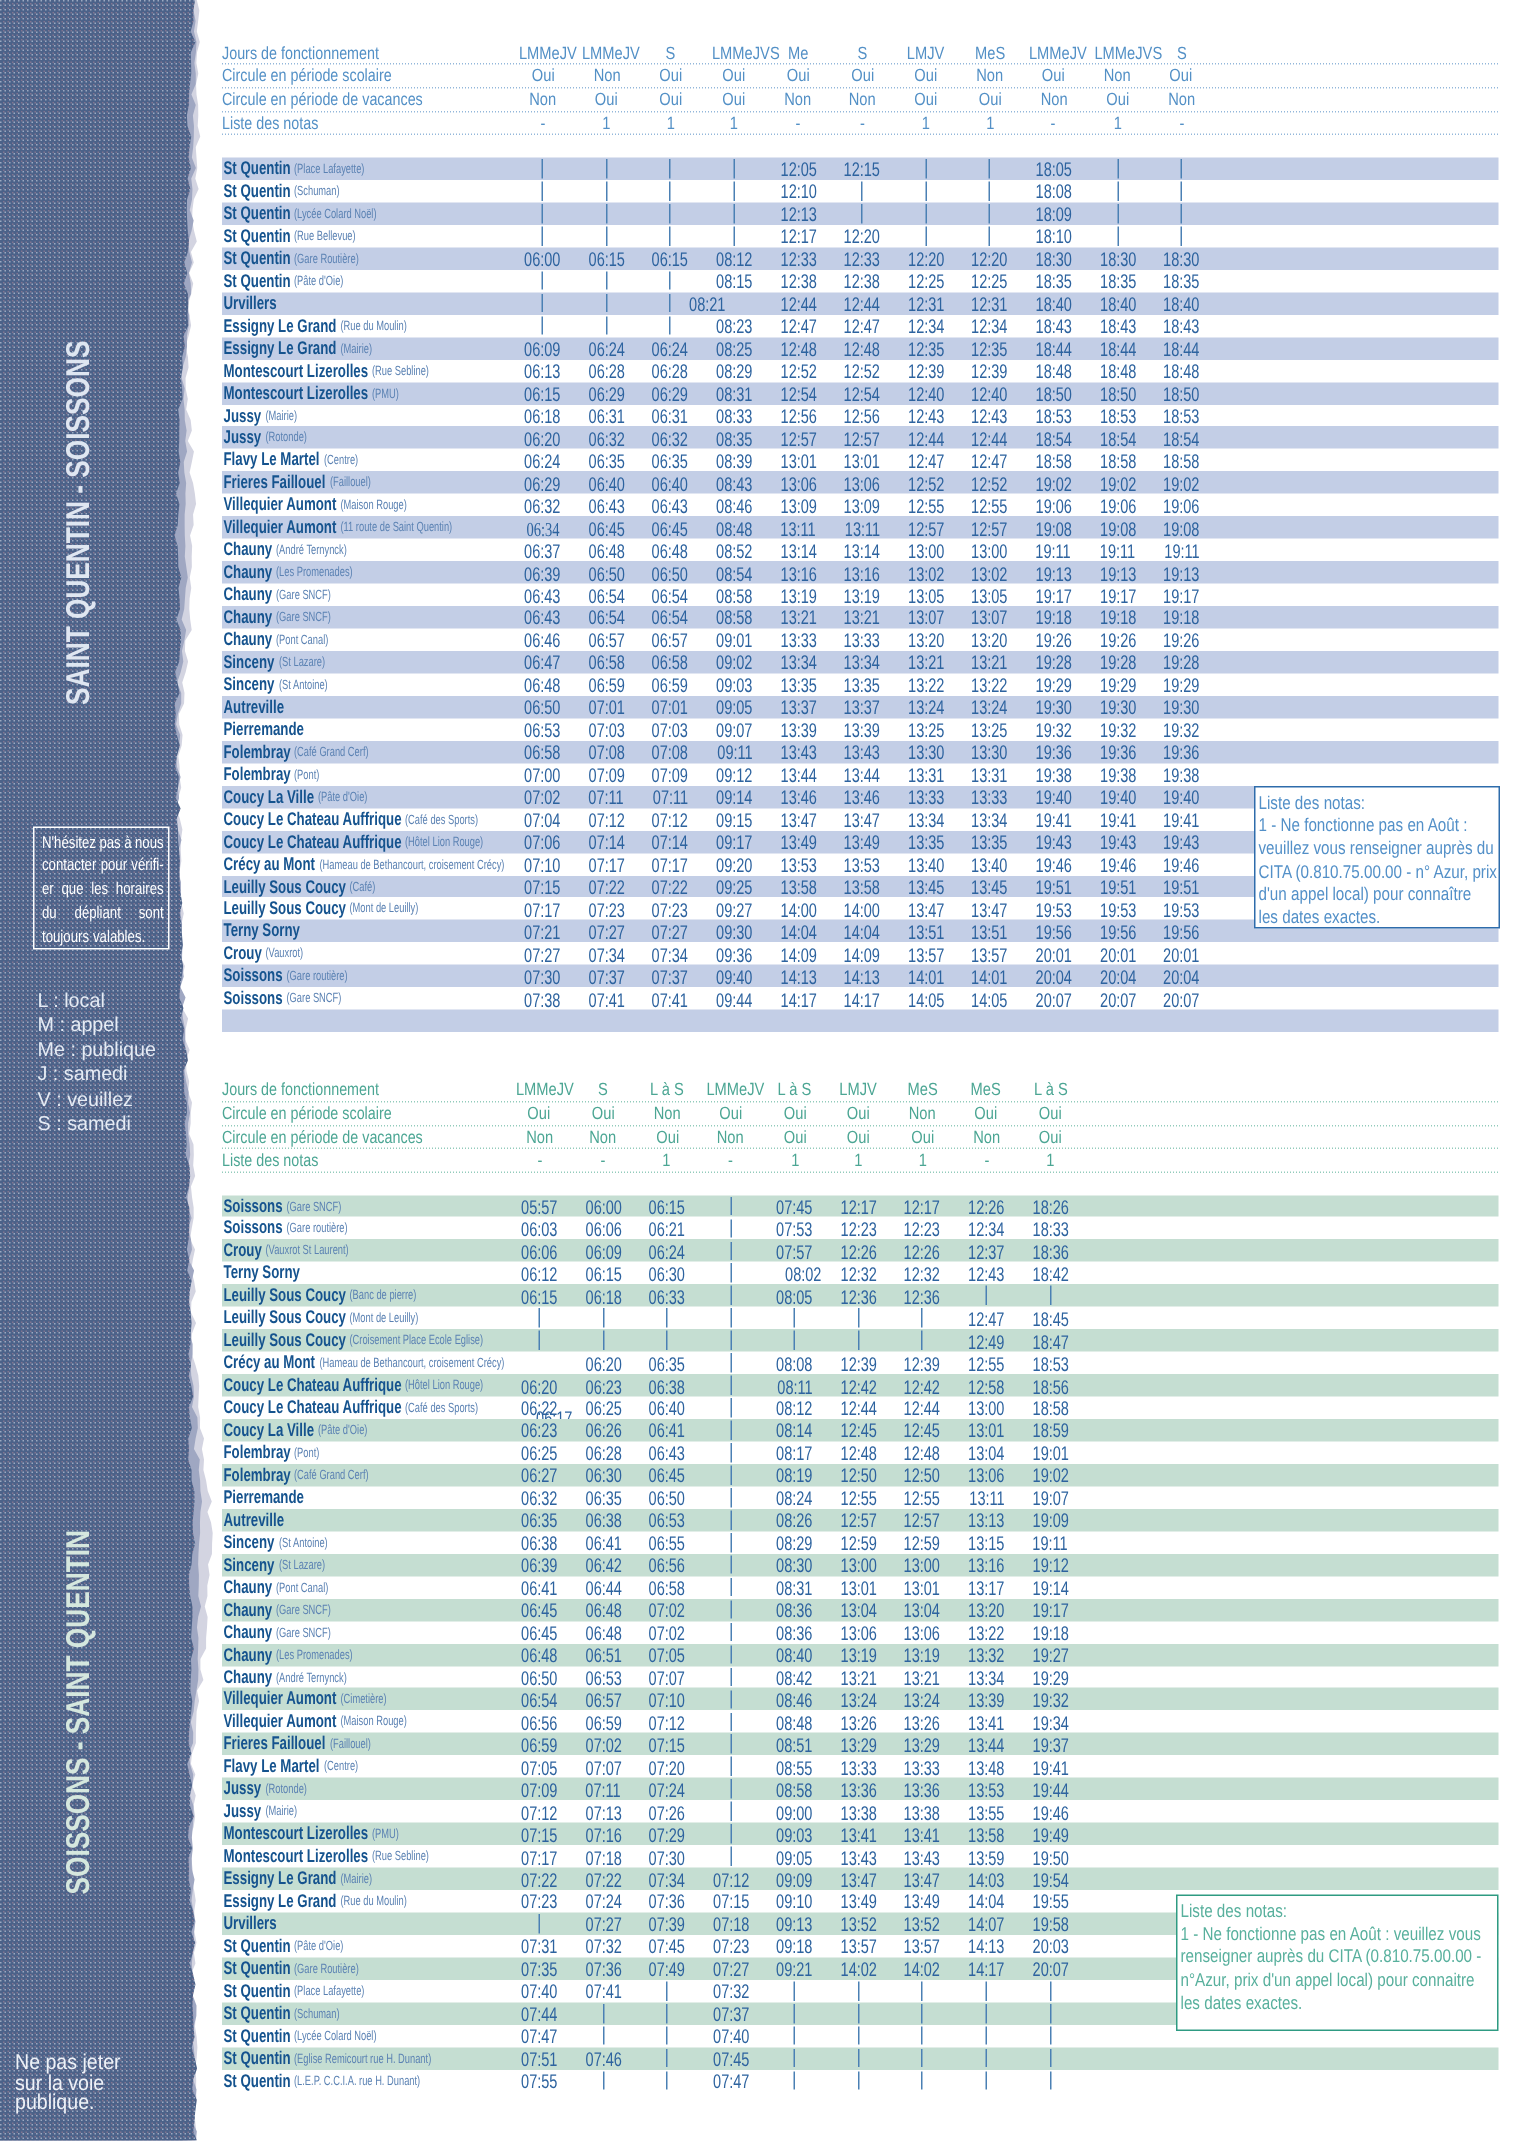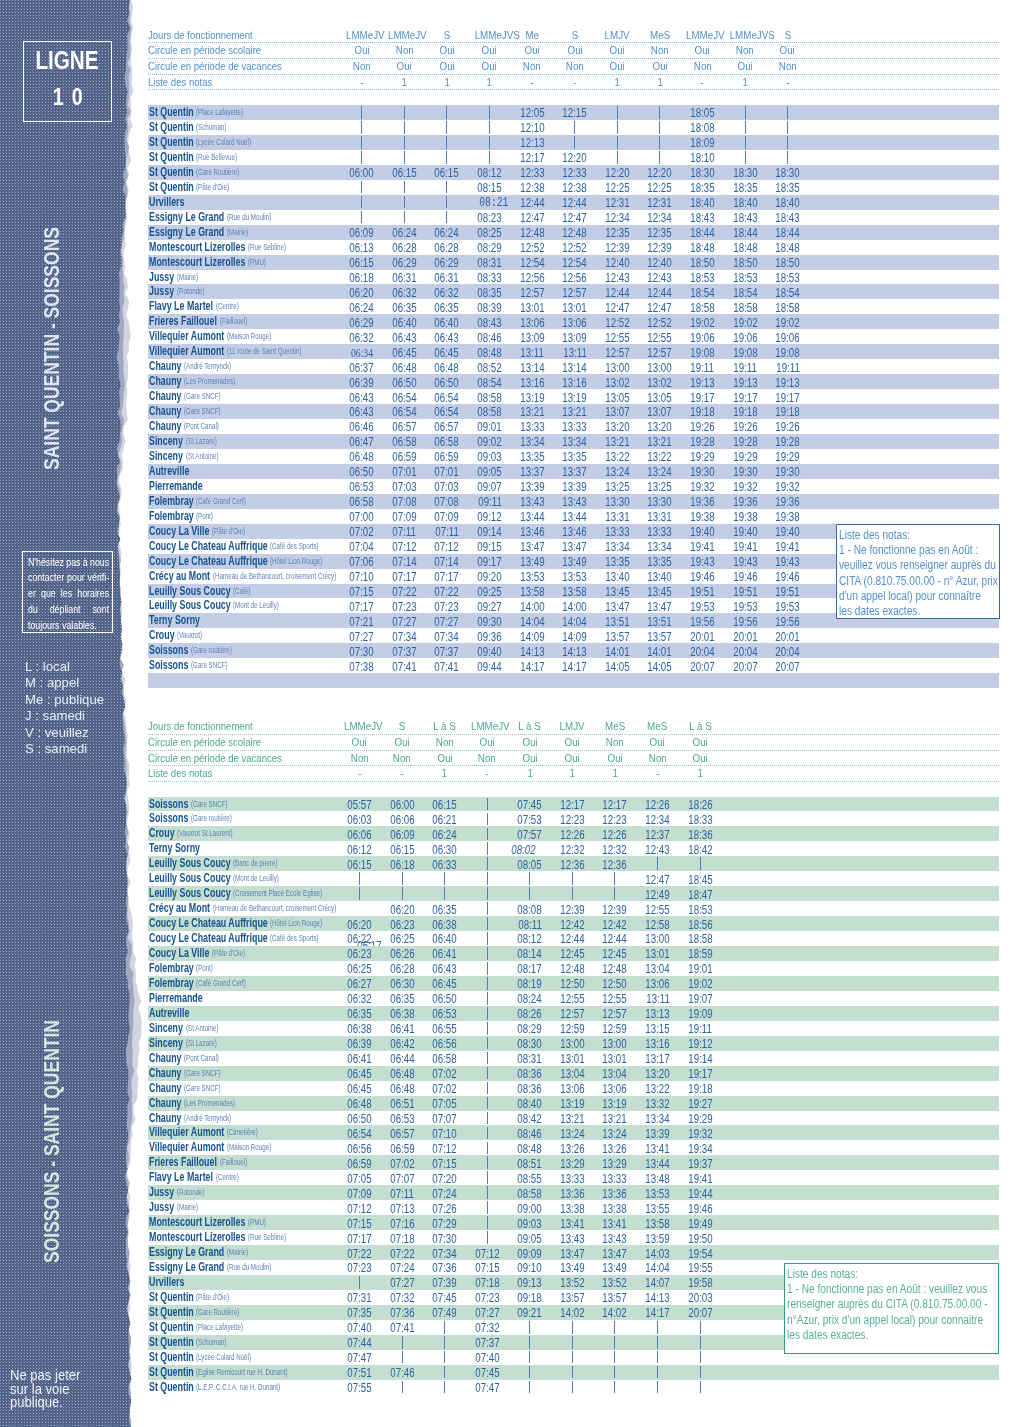--- a/index.html
+++ b/index.html
@@ -85,24 +85,20 @@
           <rect x="2" y="5" width="1" height="1" fill="#b08496" opacity="0.52"></rect>
           <rect x="5" y="5" width="1" height="1" fill="#b08496" opacity="0.52"></rect>
         </pattern>
       </defs>
       <path id="shadowpath" d="M 0,-4 L 131.2,0 L 132.9,7 L 132.1,14 L 131.2,21 L 133.2,28 L 131.3,35 L 130.9,42 L 132.2,49 L 130.7,56 L 131.0,63 L 132.1,70 L 132.2,77 L 131.8,84 L 133.5,91 L 130.5,98 L 131.0,105 L 131.5,112 L 130.2,119 L 132.4,126 L 129.2,133 L 128.3,140 L 128.1,147 L 129.4,154 L 131.2,161 L 127.3,168 L 129.2,175 L 126.1,182 L 128.8,189 L 127.4,196 L 125.4,203 L 126.3,210 L 127.4,217 L 125.7,224 L 123.7,231 L 125.3,238 L 125.7,245 L 123.7,252 L 123.8,259 L 125.2,266 L 124.1,273 L 127.1,280 L 127.9,287 L 125.2,294 L 129.3,301 L 127.9,308 L 126.4,315 L 128.7,322 L 129.9,329 L 130.7,336 L 128.7,343 L 129.1,350 L 126.7,357 L 128.1,364 L 127.8,371 L 127.9,378 L 126.5,385 L 127.5,392 L 126.4,399 L 126.2,406 L 126.8,413 L 127.8,420 L 123.5,427 L 123.3,434 L 125.4,441 L 123.8,448 L 121.5,455 L 123.0,462 L 122.7,469 L 119.3,476 L 119.5,483 L 121.7,490 L 121.1,497 L 118.9,504 L 119.7,511 L 119.7,518 L 120.8,525 L 118.8,532 L 117.7,539 L 119.9,546 L 121.6,553 L 120.6,560 L 120.5,567 L 120.9,574 L 119.7,581 L 120.3,588 L 119.2,595 L 120.9,602 L 122.5,609 L 121.0,616 L 120.6,623 L 120.3,630 L 120.0,637 L 123.2,644 L 121.8,651 L 120.2,658 L 122.0,665 L 121.5,672 L 125.4,679 L 123.8,686 L 123.4,693 L 126.4,700 L 124.0,707 L 124.3,714 L 126.1,721 L 125.4,728 L 128.0,735 L 127.1,742 L 127.1,749 L 126.1,756 L 129.0,763 L 129.2,770 L 128.8,777 L 130.1,784 L 127.3,791 L 128.0,798 L 129.1,805 L 129.1,812 L 127.8,819 L 126.7,826 L 130.0,833 L 128.5,840 L 127.5,847 L 129.4,854 L 130.5,861 L 127.6,868 L 127.3,875 L 130.7,882 L 128.0,889 L 127.6,896 L 128.0,903 L 130.3,910 L 132.2,917 L 132.8,924 L 132.4,931 L 132.1,938 L 133.4,945 L 133.3,952 L 136.0,959 L 134.6,966 L 136.0,973 L 135.6,980 L 137.4,987 L 138.5,994 L 141.2,1001 L 138.3,1008 L 140.7,1015 L 141.8,1022 L 141.4,1029 L 141.3,1036 L 138.7,1043 L 139.7,1050 L 138.2,1057 L 138.3,1064 L 136.5,1071 L 138.4,1078 L 138.0,1085 L 137.4,1092 L 137.4,1099 L 133.6,1106 L 133.6,1113 L 135.6,1120 L 131.4,1127 L 132.7,1134 L 131.1,1141 L 130.8,1148 L 130.6,1155 L 130.6,1162 L 128.0,1169 L 127.3,1176 L 130.2,1183 L 128.0,1190 L 130.5,1197 L 129.0,1204 L 130.1,1211 L 129.1,1218 L 126.4,1225 L 128.4,1232 L 127.6,1239 L 128.4,1246 L 127.8,1253 L 129.4,1260 L 130.5,1267 L 129.5,1274 L 129.7,1281 L 129.6,1288 L 131.0,1295 L 129.3,1302 L 130.3,1309 L 127.4,1316 L 128.4,1323 L 128.3,1330 L 128.4,1337 L 130.5,1344 L 130.0,1351 L 131.1,1358 L 131.6,1365 L 131.1,1372 L 130.3,1379 L 130.8,1386 L 130.7,1393 L 131.0,1400 L 129.7,1407 L 130.1,1414 L 130.9,1421 L 131.2,1427 L 0,1431 Z" fill="#d3d4e1"></path>
       <path id="shadowpath2" d="M 0,-4 L 129.4,0 L 129.0,7 L 130.4,14 L 129.3,21 L 131.0,28 L 130.6,35 L 129.6,42 L 130.5,49 L 130.5,56 L 127.6,63 L 130.5,70 L 128.6,77 L 129.3,84 L 129.2,91 L 128.8,98 L 127.9,105 L 130.6,112 L 127.5,119 L 128.3,126 L 128.0,133 L 126.5,140 L 129.1,147 L 127.7,154 L 125.6,161 L 126.3,168 L 128.0,175 L 125.9,182 L 127.2,189 L 127.4,196 L 123.7,203 L 126.1,210 L 125.8,217 L 124.6,224 L 124.7,231 L 123.8,238 L 121.7,245 L 121.1,252 L 123.1,259 L 122.3,266 L 123.1,273 L 123.2,280 L 124.4,287 L 123.5,294 L 124.7,301 L 122.5,308 L 122.9,315 L 124.1,322 L 123.6,329 L 123.8,336 L 123.1,343 L 123.1,350 L 123.2,357 L 123.6,364 L 123.2,371 L 124.2,378 L 125.2,385 L 123.8,392 L 123.3,399 L 122.8,406 L 121.1,413 L 124.1,420 L 122.9,427 L 121.3,434 L 122.2,441 L 120.5,448 L 118.1,455 L 120.8,462 L 120.8,469 L 118.6,476 L 117.4,483 L 120.1,490 L 119.5,497 L 117.7,504 L 117.9,511 L 120.4,518 L 118.6,525 L 119.4,532 L 117.4,539 L 118.2,546 L 118.5,553 L 121.0,560 L 119.0,567 L 120.0,574 L 118.5,581 L 120.6,588 L 120.6,595 L 120.9,602 L 120.4,609 L 121.4,616 L 120.6,623 L 121.6,630 L 121.4,637 L 121.3,644 L 122.5,651 L 120.2,658 L 123.7,665 L 121.3,672 L 122.0,679 L 123.3,686 L 123.5,693 L 123.5,700 L 123.8,707 L 123.0,714 L 124.1,721 L 125.8,728 L 125.4,735 L 126.7,742 L 125.4,749 L 125.5,756 L 126.4,763 L 126.8,770 L 125.4,777 L 126.0,784 L 126.3,791 L 125.1,798 L 125.5,805 L 127.7,812 L 125.4,819 L 127.3,826 L 128.0,833 L 125.8,840 L 129.4,847 L 127.8,854 L 125.4,861 L 125.6,868 L 127.1,875 L 127.1,882 L 126.4,889 L 128.4,896 L 128.4,903 L 127.1,910 L 127.5,917 L 129.0,924 L 129.3,931 L 128.0,938 L 131.6,945 L 131.9,952 L 130.4,959 L 129.3,966 L 133.2,973 L 132.5,980 L 133.4,987 L 133.6,994 L 134.7,1001 L 133.6,1008 L 133.3,1015 L 133.4,1022 L 132.7,1029 L 132.3,1036 L 132.1,1043 L 132.6,1050 L 132.5,1057 L 132.2,1064 L 134.0,1071 L 132.1,1078 L 131.3,1085 L 132.3,1092 L 132.1,1099 L 131.8,1106 L 132.3,1113 L 132.1,1120 L 131.0,1127 L 129.8,1134 L 129.1,1141 L 127.2,1148 L 128.8,1155 L 128.7,1162 L 125.8,1169 L 126.7,1176 L 128.8,1183 L 128.3,1190 L 126.7,1197 L 129.0,1204 L 129.0,1211 L 128.5,1218 L 127.9,1225 L 128.5,1232 L 127.8,1239 L 127.9,1246 L 129.7,1253 L 128.5,1260 L 127.7,1267 L 128.9,1274 L 130.3,1281 L 129.3,1288 L 129.3,1295 L 128.5,1302 L 127.9,1309 L 128.3,1316 L 129.0,1323 L 128.4,1330 L 131.0,1337 L 130.9,1344 L 129.2,1351 L 128.1,1358 L 129.2,1365 L 129.8,1372 L 129.4,1379 L 128.6,1386 L 131.0,1393 L 130.3,1400 L 130.2,1407 L 128.2,1414 L 131.2,1421 L 130.3,1427 L 0,1431 Z" fill="#9fa7c2"></path>
       <path id="tearpath" d="M 0,-4 L 130.1,0 L 128.9,7 L 129.0,14 L 127.1,21 L 130.3,28 L 127.2,35 L 127.4,42 L 127.5,49 L 126.7,56 L 126.0,63 L 125.9,70 L 124.6,77 L 125.0,84 L 127.5,91 L 126.4,98 L 125.7,105 L 127.3,112 L 125.1,119 L 126.9,126 L 124.7,133 L 124.5,140 L 124.8,147 L 125.2,154 L 126.0,161 L 125.2,168 L 122.9,175 L 124.8,182 L 122.6,189 L 125.3,196 L 125.6,203 L 125.0,210 L 125.5,217 L 122.4,224 L 123.3,231 L 121.4,238 L 121.8,245 L 120.6,252 L 121.4,259 L 121.7,266 L 118.8,273 L 119.7,280 L 119.5,287 L 119.5,294 L 119.1,301 L 120.2,308 L 118.8,315 L 119.8,322 L 117.4,329 L 119.6,336 L 118.9,343 L 118.5,350 L 116.4,357 L 118.4,364 L 118.8,371 L 118.9,378 L 120.9,385 L 119.0,392 L 119.7,399 L 120.0,406 L 117.6,413 L 120.4,420 L 120.8,427 L 119.9,434 L 119.5,441 L 116.8,448 L 118.3,455 L 119.7,462 L 116.5,469 L 117.2,476 L 116.5,483 L 117.9,490 L 119.9,497 L 118.0,504 L 116.8,511 L 119.2,518 L 118.7,525 L 117.2,532 L 120.4,539 L 117.7,546 L 118.6,553 L 118.7,560 L 119.5,567 L 119.9,574 L 119.7,581 L 119.7,588 L 120.2,595 L 121.5,602 L 119.8,609 L 120.9,616 L 121.3,623 L 121.9,630 L 120.7,637 L 122.1,644 L 121.2,651 L 120.1,658 L 119.6,665 L 122.3,672 L 120.5,679 L 122.8,686 L 121.7,693 L 124.1,700 L 125.3,707 L 122.3,714 L 122.8,721 L 122.8,728 L 124.5,735 L 124.6,742 L 123.1,749 L 124.0,756 L 124.4,763 L 123.8,770 L 126.3,777 L 126.8,784 L 126.0,791 L 124.0,798 L 126.2,805 L 126.3,812 L 126.2,819 L 125.8,826 L 124.6,833 L 126.3,840 L 124.8,847 L 127.7,854 L 126.5,861 L 126.1,868 L 127.1,875 L 127.7,882 L 127.2,889 L 127.0,896 L 125.6,903 L 127.4,910 L 125.9,917 L 127.5,924 L 128.8,931 L 126.0,938 L 126.6,945 L 127.9,952 L 125.5,959 L 126.0,966 L 125.5,973 L 127.7,980 L 127.7,987 L 129.6,994 L 129.7,1001 L 129.1,1008 L 128.4,1015 L 128.7,1022 L 130.1,1029 L 128.2,1036 L 127.7,1043 L 125.9,1050 L 126.1,1057 L 126.8,1064 L 128.3,1071 L 128.3,1078 L 127.8,1085 L 127.4,1092 L 129.3,1099 L 127.3,1106 L 127.6,1113 L 127.1,1120 L 126.9,1127 L 128.2,1134 L 127.5,1141 L 126.8,1148 L 126.0,1155 L 125.8,1162 L 127.6,1169 L 124.8,1176 L 126.4,1183 L 128.0,1190 L 126.6,1197 L 126.7,1204 L 129.2,1211 L 125.9,1218 L 125.4,1225 L 128.0,1232 L 125.7,1239 L 126.0,1246 L 125.8,1253 L 127.3,1260 L 126.4,1267 L 128.7,1274 L 129.8,1281 L 127.5,1288 L 130.1,1295 L 128.5,1302 L 126.5,1309 L 128.7,1316 L 130.3,1323 L 128.7,1330 L 128.3,1337 L 128.8,1344 L 129.0,1351 L 129.7,1358 L 127.8,1365 L 129.8,1372 L 131.4,1379 L 128.9,1386 L 128.2,1393 L 131.2,1400 L 130.2,1407 L 129.7,1414 L 128.9,1421 L 131.2,1427 L 0,1431 Z" fill="url(#dotpat)"></path>
     </svg>
   </div>
 
-  <div class="logobox">
-    <div class="l1"><span>LIGNE</span></div>
-    <div class="l2"><span>1 0</span></div>
-  </div>
 
   <div class="vtitle" id="vt1" style="transform: translate(41px, 470px) rotate(-90deg);"><span>SAINT QUENTIN - SOISSONS</span></div>
   <div class="vtitle vtitle2" id="vt2" style="transform: translate(41px, 1263px) rotate(-90deg);"><span>SOISSONS - SAINT QUENTIN</span></div>
 
   <div class="noteboxL">
     <div id="cnote">
         <p>
           <span>N'hésitez</span>
           <span>pas</span>
           <span>à</span>
@@ -372,21 +368,21 @@
           <span class="nm"><b style="margin-right: -11.12px;">Urvillers</b></span>
           <span class="tm bar" style="left: 193.8px; width: 40px;">
             <span>|</span>
           </span>
           <span class="tm bar" style="left: 236.38px; width: 40px;">
             <span>|</span>
           </span>
           <span class="tm bar" style="left: 278.96px; width: 40px;">
             <span>|</span>
           </span>
-          <span class="tm" style="left: 326px; width: 40px; font-family: Liberation Mono, monospace;"><span>08:21</span></span>
+          <span class="tm" style="left: 304px; width: 40px;"><span>08:21</span></span>
           <span class="tm" style="left: 364.12px; width: 40px;"><span>12:44</span></span>
           <span class="tm" style="left: 406.7px; width: 40px;"><span>12:44</span></span>
           <span class="tm" style="left: 449.28px; width: 40px;"><span>12:31</span></span>
           <span class="tm" style="left: 491.86px; width: 40px;"><span>12:31</span></span>
           <span class="tm" style="left: 534.44px; width: 40px;"><span>18:40</span></span>
           <span class="tm" style="left: 577.02px; width: 40px;"><span>18:40</span></span>
           <span class="tm" style="left: 619.6px; width: 40px;"><span>18:40</span></span>
         </div>
         <div class="r">
           <span class="nm"><b style="margin-right: -26.8px;">Essigny Le Grand</b><i style="margin-right: -18.9px;">(Rue du Moulin)</i></span>
@@ -939,21 +935,21 @@
           <span class="tm" style="left: 532.08px; width: 40px;"><span>18:36</span></span>
         </div>
         <div class="r">
           <span class="nm"><b style="margin-right: -17.28px;">Terny Sorny</b></span>
           <span class="tm" style="left: 191.6px; width: 40px;"><span>06:12</span></span>
           <span class="tm" style="left: 234.16px; width: 40px;"><span>06:15</span></span>
           <span class="tm" style="left: 276.72px; width: 40px;"><span>06:30</span></span>
           <span class="tm bar" style="left: 319.28px; width: 40px;">
             <span>|</span>
           </span>
-          <span class="tm" style="left: 356px; width: 40px; font-style: italic;"><span>08:02</span></span>
+          <span class="tm" style="left: 368px; width: 40px;"><span>08:02</span></span>
           <span class="tm" style="left: 404.4px; width: 40px;"><span>12:32</span></span>
           <span class="tm" style="left: 446.96px; width: 40px;"><span>12:32</span></span>
           <span class="tm" style="left: 489.52px; width: 40px;"><span>12:43</span></span>
           <span class="tm" style="left: 532.08px; width: 40px;"><span>18:42</span></span>
         </div>
         <div class="r alt">
           <span class="nm"><b style="margin-right: -29.04px;">Leuilly Sous Coucy</b><i style="margin-right: -19.2px;">(Banc de pierre)</i></span>
           <span class="tm" style="left: 191.6px; width: 40px;"><span>06:15</span></span>
           <span class="tm" style="left: 234.16px; width: 40px;"><span>06:18</span></span>
           <span class="tm" style="left: 276.72px; width: 40px;"><span>06:33</span></span>

